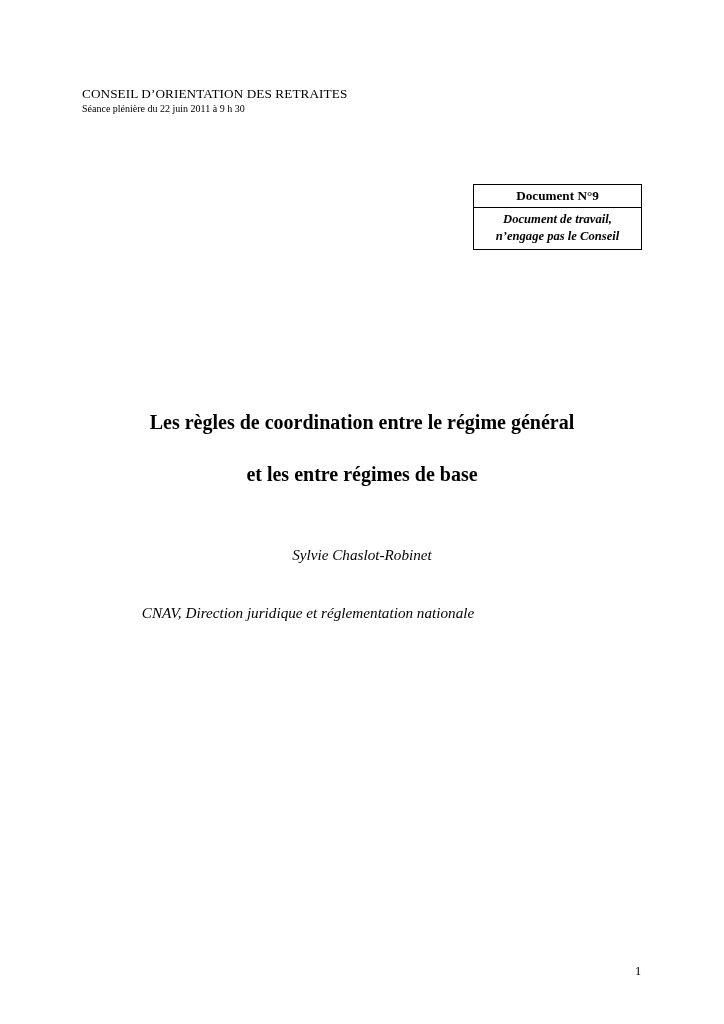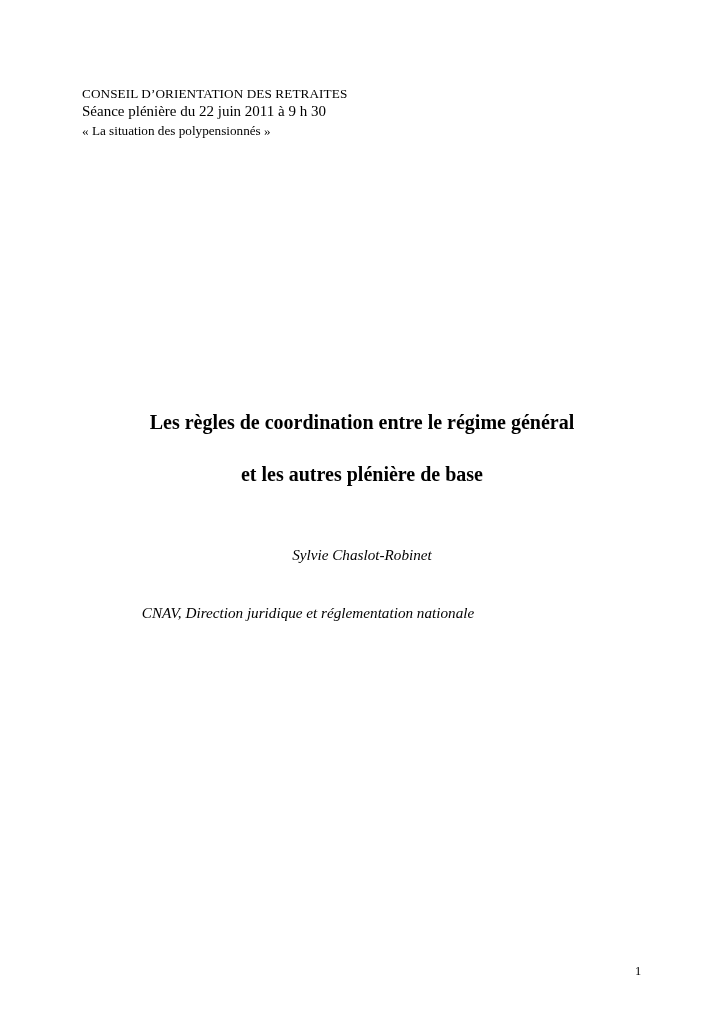--- a/index.html
+++ b/index.html
@@ -26,21 +26,21 @@
     position: absolute;
     left: 82px;
     top: 85px;
     line-height: 1.32;
   }
   .header-line-1 {
     font-size: 13.2px;
     letter-spacing: 0.1px;
   }
   .header-line-2 {
-    font-size: 15px;
+    font-size: 10px;
   }
   .header-line-3 {
     font-size: 13.2px;
   }
 
   .doc-box {
     position: absolute;
     left: 473px;
     top: 184px;
     width: 169px;
@@ -114,27 +114,33 @@
   }
 </style>
 </head>
 <body>
 
 <div class="page">
 
   <div class="header-block">
     <div class="header-line-1">CONSEIL D’ORIENTATION DES RETRAITES</div>
     <div class="header-line-2">Séance plénière du 22 juin 2011 à 9 h 30</div>
-    <div class="header-line-3">« La situation des polypensionnés »</div>
   </div>
 
+  <div class="doc-box">
+    <div class="doc-box-title">Document N°9</div>
+    <div class="doc-box-sub">
+      <div>Document de travail,</div>
+      <div>n’engage pas le Conseil</div>
+    </div>
+  </div>
 
   <div class="title-block">
     <div class="title-line">Les règles de coordination entre le régime général</div>
-    <div class="title-line second">et les autres plénière de base</div>
+    <div class="title-line second">et les entre régimes de base</div>
   </div>
 
   <div class="author-block">
     <div class="author-name">Sylvie Chaslot-Robinet</div>
   </div>
 
   <div class="author-affil">CNAV, Direction juridique et réglementation nationale</div>
 
   <div class="page-number">
     <span>1</span>

